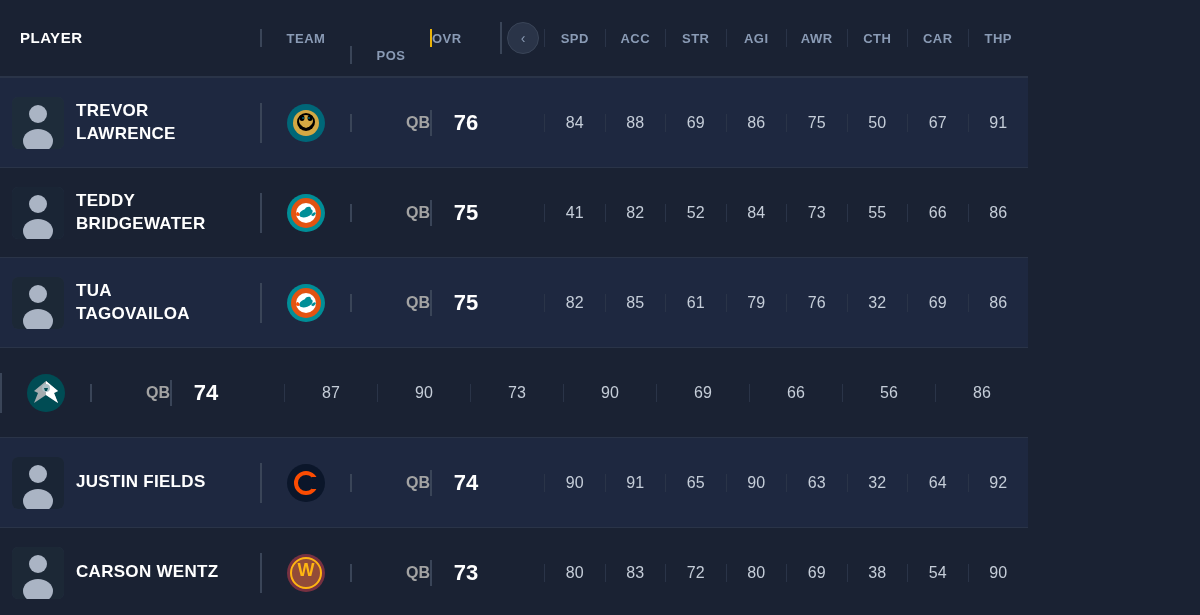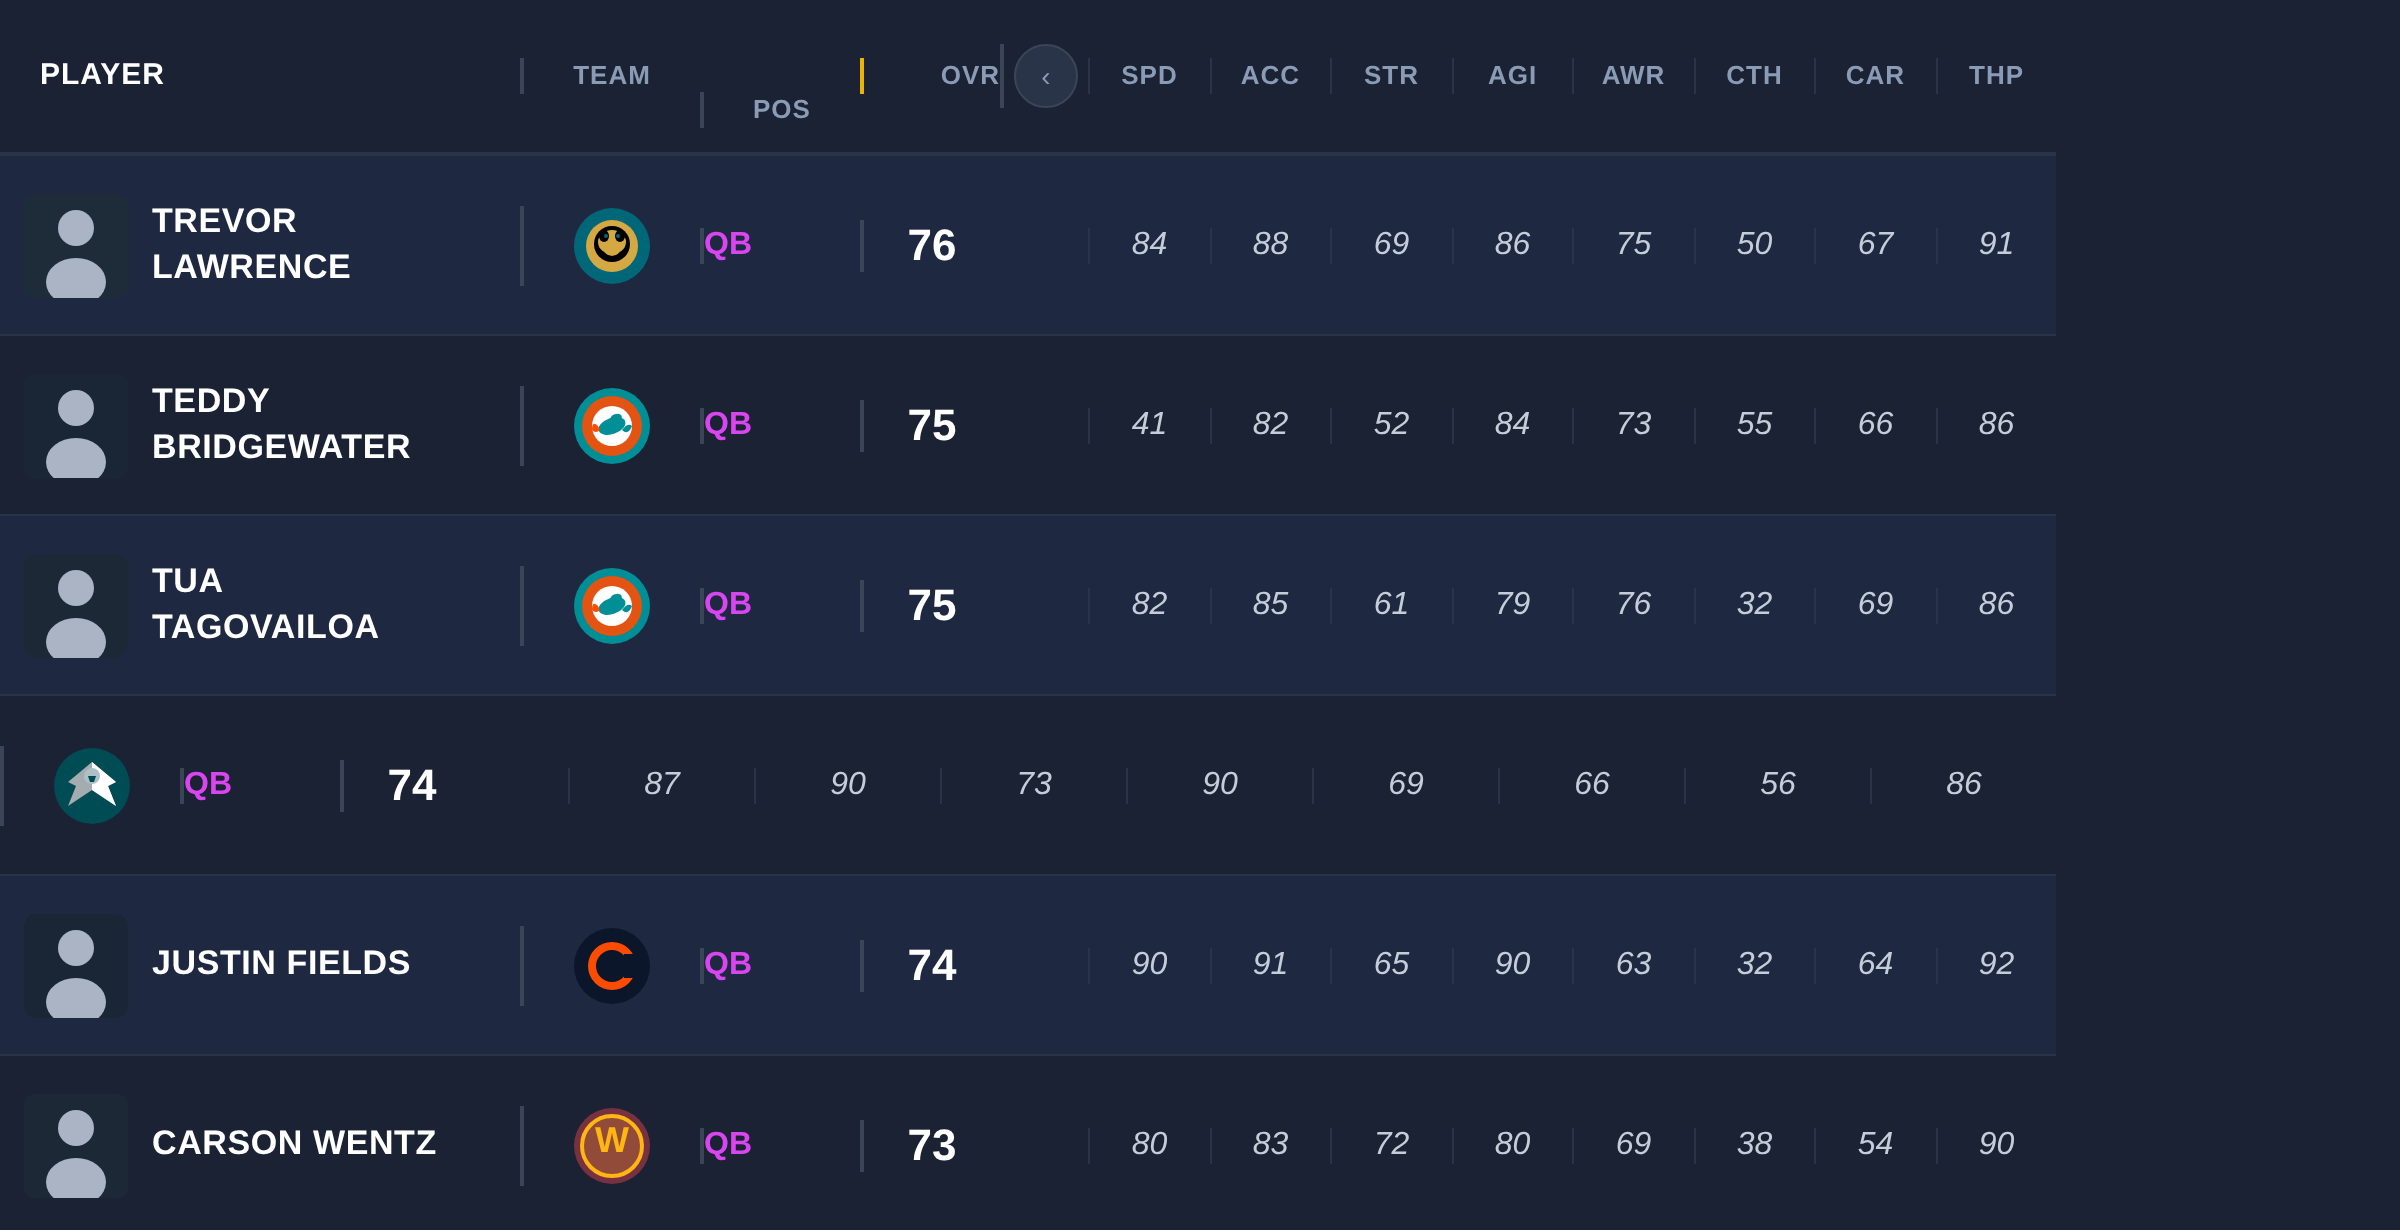--- a/index.html
+++ b/index.html
@@ -43,21 +43,21 @@
       width: 80px;
       min-width: 80px;
       text-align: center;
       border-left: 2px solid #3a4558;
       margin-top: 34px;
     }
 
     .col-ovr {
       width: 70px;
       min-width: 70px;
-      text-align: right;
+      text-align: left;
       border-left: 2px solid #eab308;
     }
 
     .col-divider {
       width: 44px;
       min-width: 44px;
       text-align: center;
       border-left: 2px solid #3a4558;
     }
 
@@ -153,25 +153,26 @@
     }
 
     .team-logo {
       width: 40px;
       height: 40px;
     }
 
     .cell-pos {
       width: 80px;
       min-width: 80px;
-      text-align: left;
+      text-align: right;
       border-left: 2px solid #3a4558;
       font-size: 16px;
       font-weight: 700;
-      color: #d946ef;
+      color: #a3a3a3;
+      padding-left: 40px;
     }
 
     .cell-ovr {
       width: 70px;
       min-width: 70px;
       text-align: center;
       border-left: 2px solid #3a4558;
       font-size: 22px;
       font-weight: 700;
       color: #ffffff;
@@ -183,21 +184,20 @@
       border-left: 2px solid #3a4558;
     }
 
     .cell-stat {
       flex: 1;
       text-align: center;
       border-left: 1px solid #2a3448;
       font-size: 16px;
       color: #c5cdd8;
       font-weight: 400;
-      font-style: italic;
     }
   </style>
 </head>
 <body>
 
 <div class="table-container">
 
   <div class="header-row">
     <div class="col-player">
       <span class="header-label player-label">PLAYER</span>

